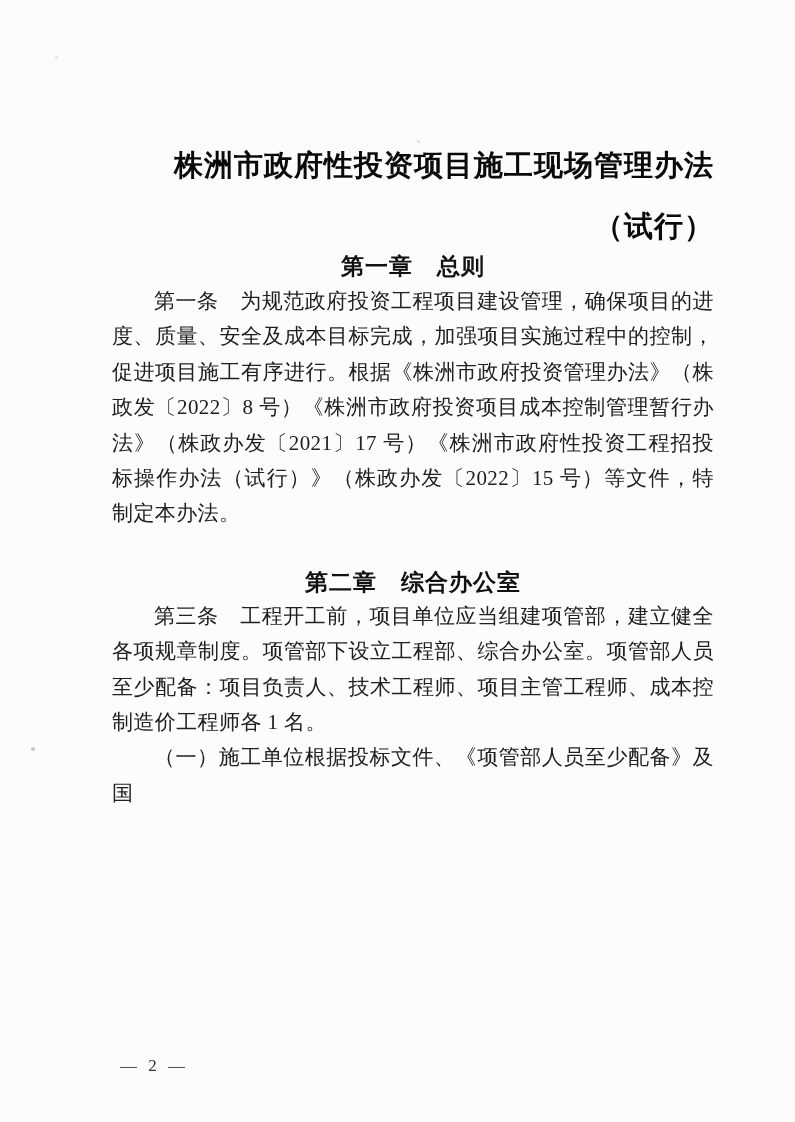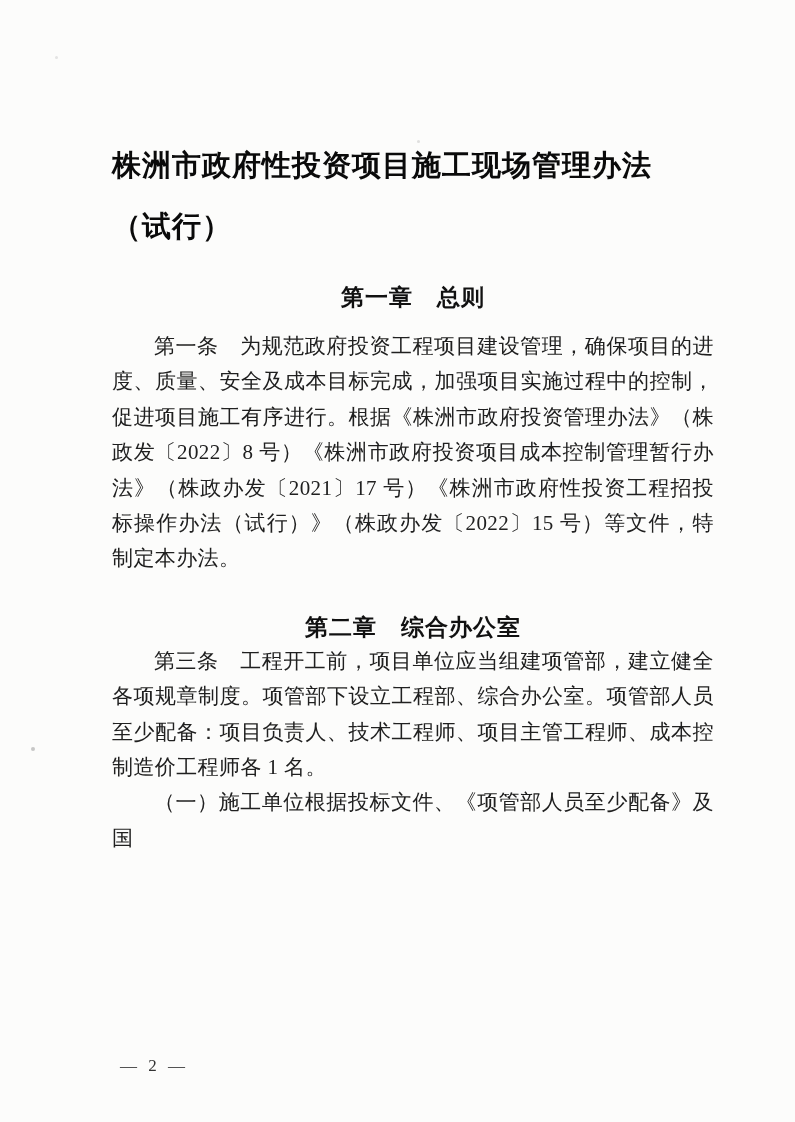--- a/index.html
+++ b/index.html
@@ -18,55 +18,54 @@
     color: #1b1b1b;
   }
   .content {
     position: absolute;
     left: 112px;
     top: 0;
     width: 602px;
   }
   .doc-title {
     margin: 143px 0 0 0;
-    text-align: left;
+    text-align: right;
     font-family: "Liberation Sans", "DejaVu Sans", sans-serif;
     font-weight: bold;
     font-size: 29px;
     line-height: 45px;
     color: #0a0a0a;
     letter-spacing: 1px;
   }
   .chapter-heading {
     margin: 0;
     text-align: center;
     font-family: "Liberation Sans", "DejaVu Sans", sans-serif;
     font-weight: bold;
     font-size: 23px;
     line-height: 34px;
     color: #111;
     letter-spacing: 1px;
   }
   .chapter-heading.first {
-    margin-top: 31px;
     text-align: center;
   }
   .chapter-heading.second {
     margin-top: 33px;
   }
   .para {
     margin: 0;
     font-size: 21px;
     line-height: 35.4px;
     letter-spacing: 0.4px;
     text-align: justify;
     text-indent: 2em;
     color: #202020;
   }
-  .para.after-heading-1 { margin-top: 15px; }
+  .para.after-heading-1 { margin-top: 1px; }
   .para.after-heading-2 { margin-top: 0; }
   .page-number {
     position: absolute;
     left: 120px;
     top: 1056px;
     font-size: 17px;
     letter-spacing: 1px;
     word-spacing: 5px;
     color: #333;
   }

